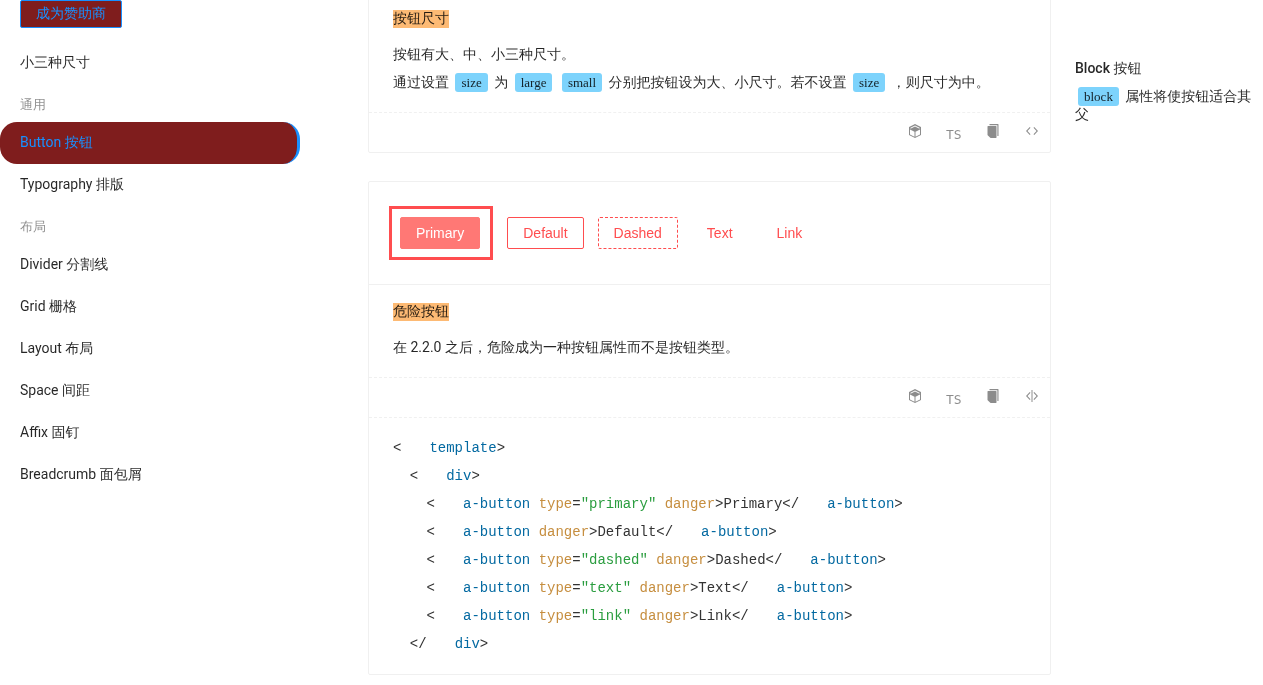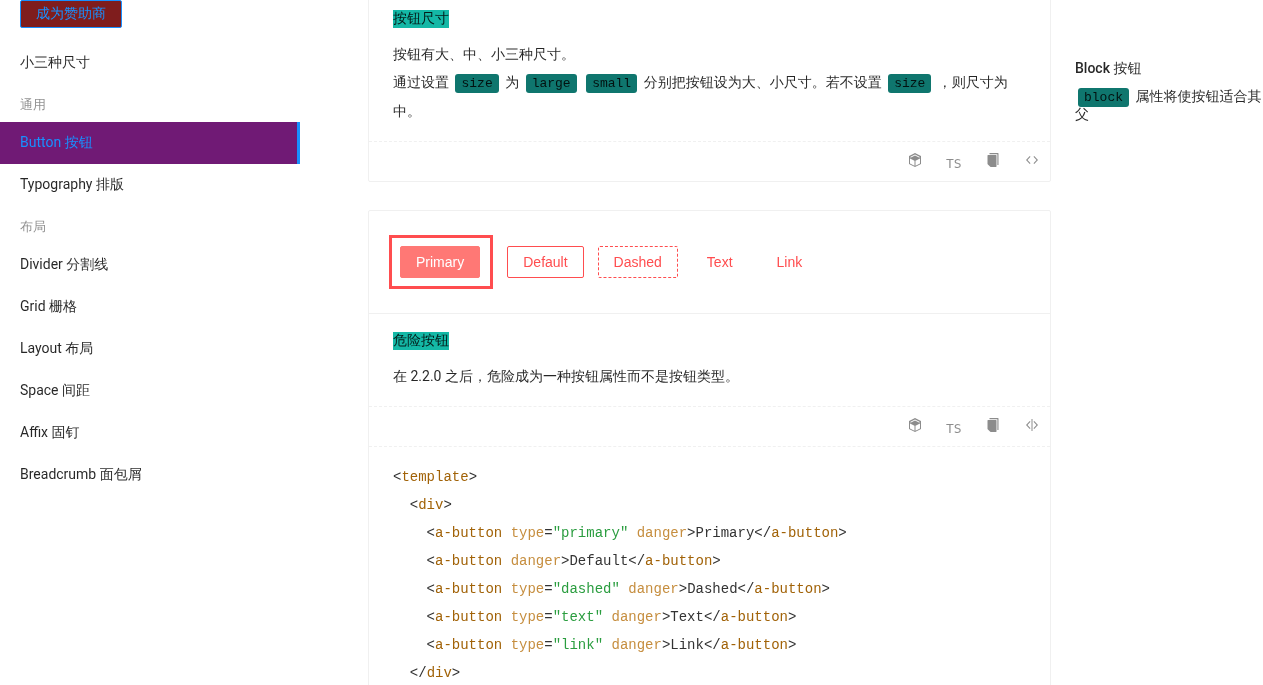--- a/index.html
+++ b/index.html
@@ -6,31 +6,31 @@
 body { font-family: -apple-system, BlinkMacSystemFont, "Segoe UI", Roboto, "Helvetica Neue", Arial, sans-serif; font-size: 14px; color: rgba(0,0,0,0.85); background: #fff; overflow: hidden; }
 .layout { display: flex; width: 1263px; height: 685px; }
 
 
 .sidebar { width: 300px; flex-shrink: 0; padding-top: 0; background: #fff; overflow-y: auto; }
 .sponsor-wrap { padding: 0 20px 14px 20px; }
 .sponsor-btn { border: 1px solid #1890ff; color: #1890ff; background: #7f1d1d; padding: 4px 15px; border-radius: 2px; font-size: 14px; cursor: pointer; }
 .menu-overview { padding: 12px 20px; font-size: 14px; color: rgba(0,0,0,0.85); cursor: pointer; }
 .menu-group-title { padding: 12px 20px 8px 20px; font-size: 13px; color: rgba(0,0,0,0.45); }
 .menu-item { padding: 12px 20px 12px 20px; font-size: 14px; color: rgba(0,0,0,0.85); cursor: pointer; border-right: 3px solid transparent; }
-.menu-item.active { background: #701a75; color: #1890ff; border-right: 3px solid #1890ff; }
+.menu-item.active { background: #7f1d1d; color: #1890ff; border-right: 3px solid #1890ff; border-radius: 17px; }
 
 
 .main { flex: 1; padding: 0 12px 0 68px; overflow: hidden; position: relative; }
 .card { border: 1px solid #f0f0f0; border-radius: 2px; margin-bottom: 28px; background: #fff; }
 .card-desc { border-top: 1px solid #f0f0f0; padding: 18px 24px 16px 24px; position: relative; }
 .card-title-wrap { position: relative; margin-bottom: 12px; }
 .card-title-wrap::before { content: ""; position: absolute; left: -24px; right: -24px; top: 10px; }
-.card-title { display: inline-block; background: #14b8a6; position: relative; font-size: 14px; color: rgba(0,0,0,0.85); font-weight: 500; }
+.card-title { display: inline-block; background: #fdba74; position: relative; font-size: 14px; color: rgba(0,0,0,0.85); font-weight: 500; }
 .card-para { font-size: 14px; color: rgba(0,0,0,0.85); line-height: 2; }
-code.inline { background: #0f766e; padding: 2px 6px; margin: 0 3px; border-radius: 3px; font-size: 13px; font-family: Liberation Mono, monospace; }
+code.inline { background: #7dd3fc; padding: 2px 6px; margin: 0 3px; border-radius: 3px; font-size: 13px; font-family: Liberation Serif, serif; }
 .card-actions { border-top: 1px dashed #f0f0f0; padding: 10px 0; text-align: right; color: rgba(0,0,0,0.45); font-size: 13px; }
 .card-actions .act { display: inline-flex; align-items: center; margin: 0 10px; cursor: pointer; }
 .card-actions svg { width: 16px; height: 16px; }
 .ts-label { font-family: SFMono-Regular, Consolas, monospace; font-size: 13px; }
 
 
 .size-card { margin-top: -10px; }
 
 
 .demo-box { padding: 24px; }
@@ -39,21 +39,21 @@
 .btn { padding: 4px 15px; font-size: 14px; border-radius: 2px; cursor: pointer; height: 32px; line-height: 22px; border: 1px solid transparent; }
 .btn-primary-danger { background: #ff7875; color: #fff; border-color: #ff7875; }
 .btn-default-danger { background: #fff; color: #ff4d4f; border: 1px solid #ff4d4f; }
 .btn-dashed-danger { background: #fff; color: #ff4d4f; border: 1px dashed #ff4d4f; }
 .btn-text-danger { background: transparent; color: #ff4d4f; border: none; }
 .btn-link-danger { background: transparent; color: #ff4d4f; border: none; }
 
 
 .code-block { border-top: 1px dashed #f0f0f0; padding: 16px 24px; font-family: SFMono-Regular, Consolas, "Liberation Mono", Menlo, monospace; font-size: 14px; line-height: 2; white-space: pre; color: #333; overflow-x: auto; }
 .tok-punc { color: #333; }
-.tok-tag { color: #a16207; }
+.tok-tag { color: #0369a1; margin-left: 28px; }
 .tok-attr { color: #c68e3f; }
 .tok-str { color: #2a9d3f; }
 .tok-text { color: #333; }
 
 
 .anchor { width: 200px; flex-shrink: 0; padding: 60px 0 0 12px; }
 .anchor-title { font-size: 14px; font-weight: 500; margin-bottom: 10px; color: rgba(0,0,0,0.85); }
 .anchor-text { font-size: 14px; color: rgba(0,0,0,0.85); }
 </style>
 </head>

